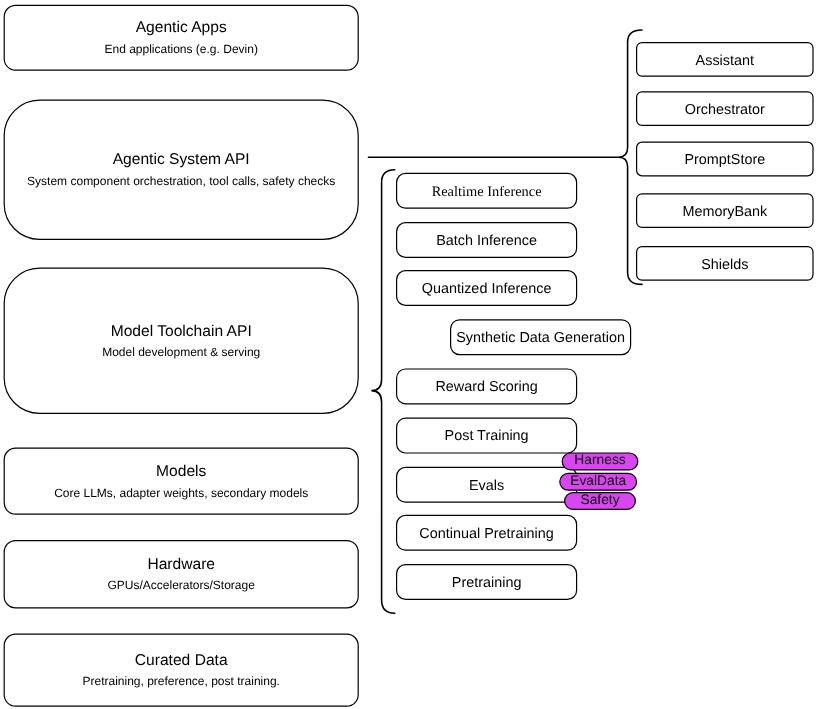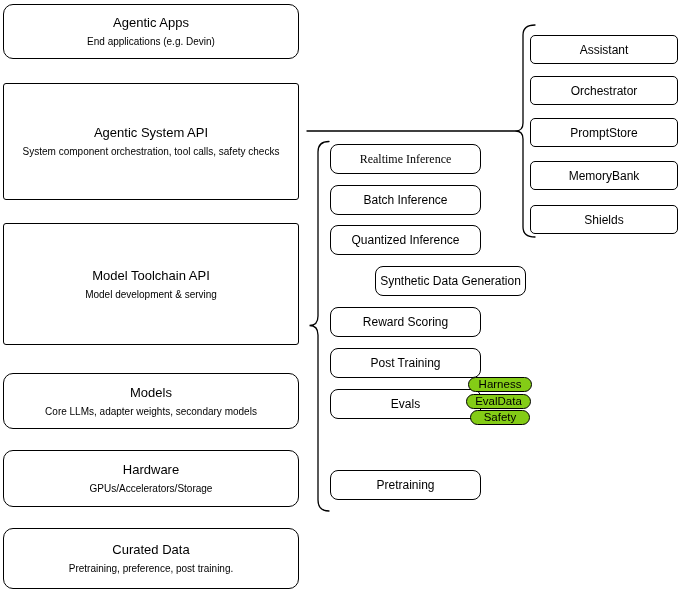--- a/index.html
+++ b/index.html
@@ -33,41 +33,41 @@
     text-align: center;
     z-index: 2;
   }
 
   
   .lbox { left: 3px; width: 296px; }
   .lbox .title { font-size: 13px; line-height: 16px; }
   .lbox .subtitle { font-size: 10px; line-height: 12px; margin-top: 5px; }
 
   .r10 { border-radius: 10px; }
-  .r27 { border-radius: 3px; align-items: center; }
+  .r27 { border-radius: 30px; align-items: center; }
 
   
   .mbox {
     left: 330px; width: 151px; height: 30px;
     border-radius: 8px;
     font-size: 12px;
   }
 
   
   .rbox {
     left: 530px; width: 148px; height: 29px;
     border-radius: 5px;
     font-size: 12px;
     text-align: center;
   }
 
   
   .pill {
     position: absolute;
-    background: #84cc16;
+    background: #d946ef;
     border: 1px solid #000000;
     border-radius: 8px;
     height: 15px;
     display: flex;
     align-items: center;
     justify-content: center;
     font-size: 11.5px;
     line-height: 13px;
     z-index: 3;
   }
@@ -130,20 +130,23 @@
   </div>
   <div class="node mbox" style="top:307px;align-items:center;">
     <span>Reward Scoring</span>
   </div>
   <div class="node mbox" style="top:348px;">
     <span>Post Training</span>
   </div>
   <div class="node mbox" style="top:389px;">
     <span>Evals</span>
   </div>
+  <div class="node mbox" style="top:429px;">
+    <span>Continual Pretraining</span>
+  </div>
   <div class="node mbox" style="top:470px;text-align:right;">
     <span>Pretraining</span>
   </div>
 
   <div class="pill" style="left:468px; top:377px; width:64px;">
     <span>Harness</span>
   </div>
   <div class="pill" style="left:466px; top:394px; width:65px;">
     <span>EvalData</span>
   </div>

